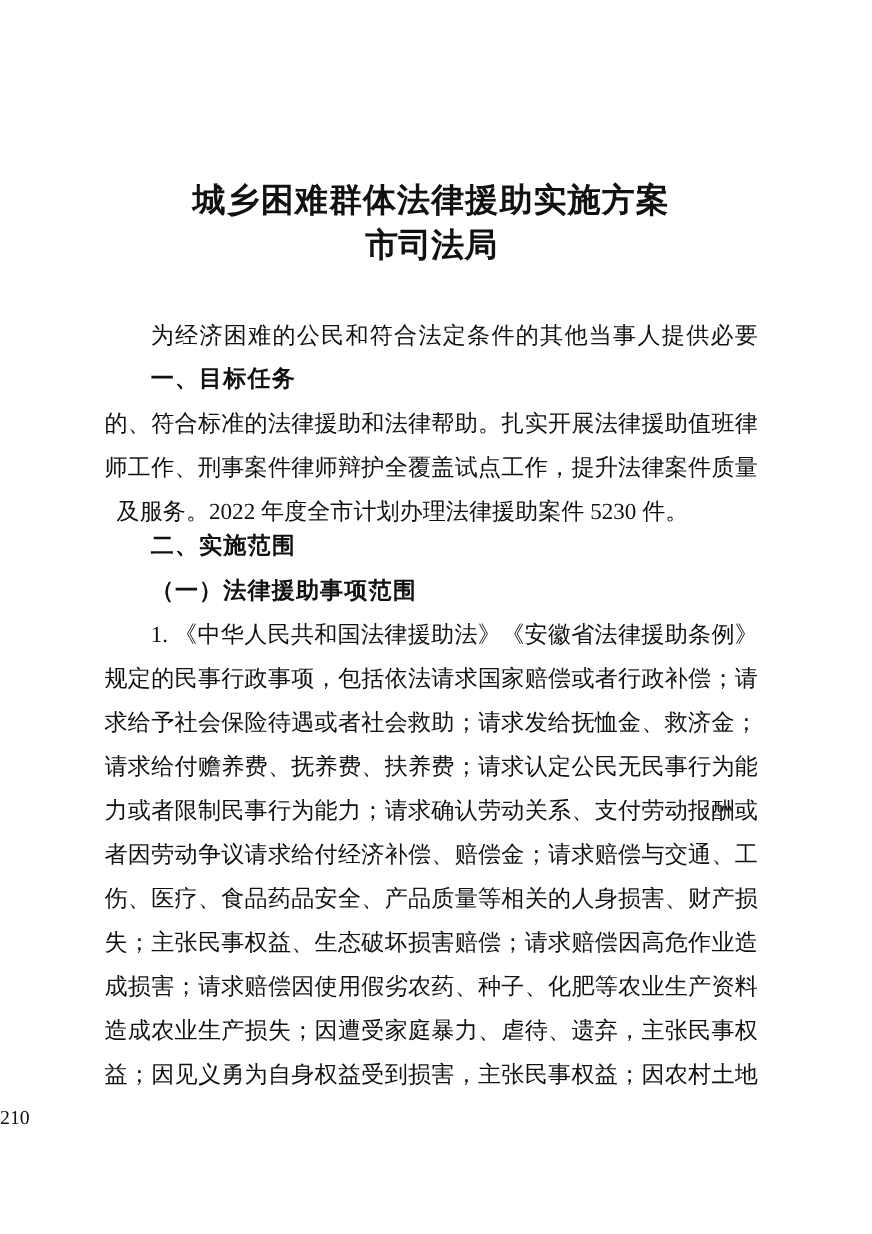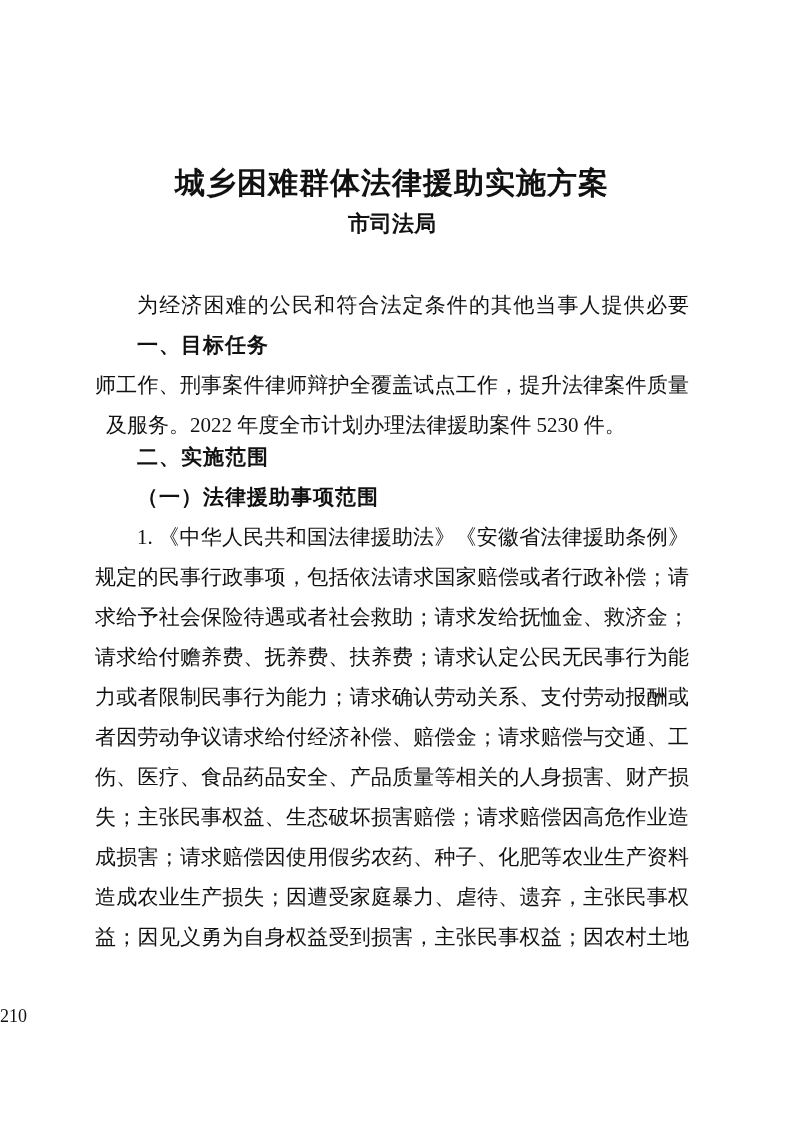--- a/index.html
+++ b/index.html
@@ -31,21 +31,21 @@
   .doc-title {
     text-align: center;
     font-size: 30px;
     line-height: 36px;
     font-weight: bold;
     letter-spacing: 1px;
     font-family: "Liberation Serif", "DejaVu Serif", serif;
   }
   .doc-subtitle {
     text-align: center;
-    font-size: 22px;
+    font-size: 30px;
     line-height: 26px;
     font-weight: bold;
     margin-top: 10px;
     font-family: "Liberation Serif", "DejaVu Serif", serif;
   }
   .body-block {
     margin-top: 48px;
   }
   .row {
     font-size: 21px;
@@ -99,20 +99,21 @@
   <div class="content">
 
     <div class="doc-title">城乡困难群体法律援助实施方案</div>
     <div class="doc-subtitle">市司法局</div>
 
     <div class="body-block">
 
       <div class="row line indent">为经济困难的公民和符合法定条件的其他当事人提供必要</div>
 
       <div class="row heading">一、目标任务</div>
+      <div class="row line">的、符合标准的法律援助和法律帮助。扎实开展法律援助值班律</div>
       <div class="row line">师工作、刑事案件律师辩护全覆盖试点工作，提升法律案件质量</div>
       <div class="row line short">及服务。2022 年度全市计划办理法律援助案件 5230 件。</div>
 
       <div class="row heading heading2">二、实施范围</div>
 
       <div class="row subheading">（一）法律援助事项范围</div>
 
       <div class="row line indent">1. 《中华人民共和国法律援助法》《安徽省法律援助条例》</div>
       <div class="row line">规定的民事行政事项，包括依法请求国家赔偿或者行政补偿；请</div>
       <div class="row line">求给予社会保险待遇或者社会救助；请求发给抚恤金、救济金；</div>

